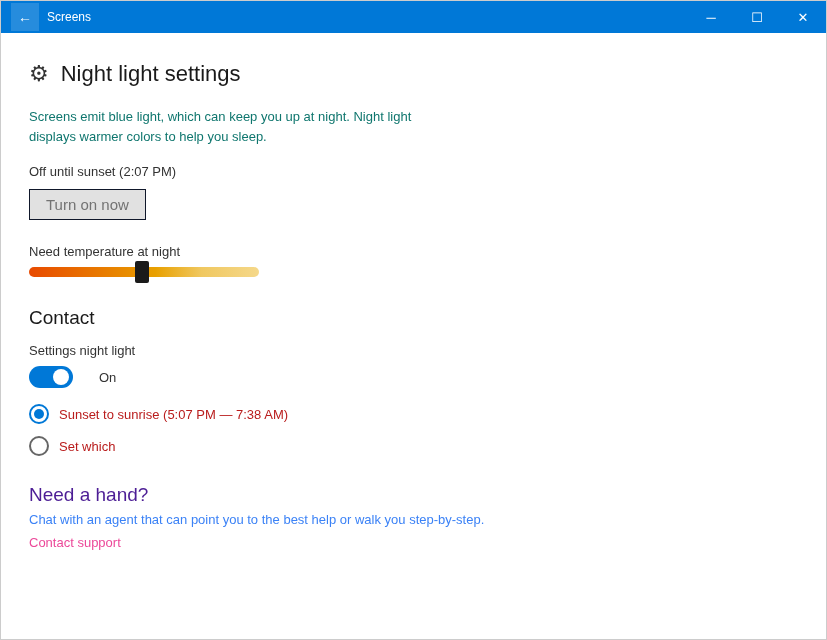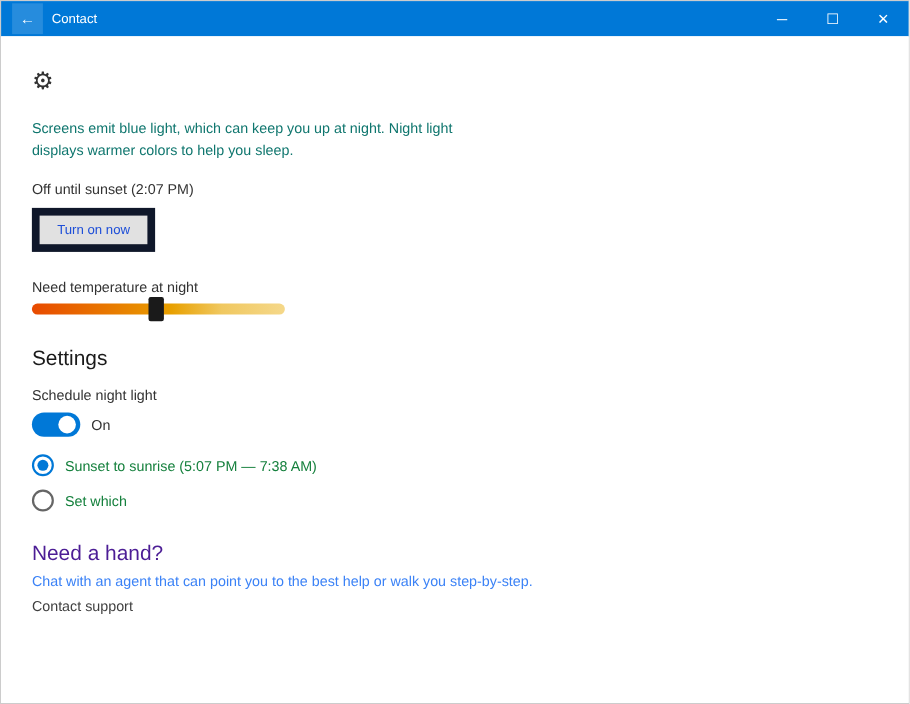--- a/index.html
+++ b/index.html
@@ -93,24 +93,24 @@
       margin-bottom: 18px;
     }
     .status-text {
       font-size: 13px;
       color: #333;
       margin-bottom: 10px;
     }
     .turn-on-btn {
       padding: 6px 16px;
       background: #e1e1e1;
-      border: 7px solid #0f172a;
-      font-size: 12px;
-      cursor: pointer;
-      color: #1d4ed8;
+      border: 1px solid #0f172a;
+      font-size: 15px;
+      cursor: pointer;
+      color: #737373;
       margin-bottom: 24px;
     }
     .section-label {
       font-size: 13px;
       color: #333;
       margin-bottom: 8px;
     }
     .slider-container {
       margin-bottom: 30px;
     }
@@ -160,20 +160,21 @@
       background: white;
       border-radius: 50%;
       position: absolute;
       top: 3px;
       right: 4px;
       transition: left 0.2s;
     }
     .toggle-label {
       font-size: 13px;
       color: #333;
+      margin-left: 16px;
     }
     .radio-option {
       display: flex;
       align-items: center;
       gap: 10px;
       margin-bottom: 12px;
       cursor: pointer;
     }
     .radio-circle {
       width: 20px;
@@ -192,96 +193,97 @@
       width: 10px;
       height: 10px;
       border-radius: 50%;
       background: #0078d7;
     }
     .radio-circle.empty {
       border-color: #666;
     }
     .radio-text {
       font-size: 13px;
-      color: #15803d;
+      color: #b91c1c;
     }
     .need-help-section {
       margin-top: 28px;
     }
     .need-help-title {
       font-size: 19px;
       font-weight: 300;
       color: #4c1d95;
       margin-bottom: 6px;
     }
     .need-help-desc {
       font-size: 13px;
       color: #3b82f6;
       margin-bottom: 6px;
     }
     .contact-link {
       font-size: 13px;
-      color: #404040;
+      color: #ec4899;
       text-decoration: none;
       cursor: pointer;
     }
   </style>
 </head>
 <body>
 
 <div class="window">
 
   <div class="titlebar">
     <div class="titlebar-left">
       <button class="titlebar-back">
         <span>←</span>
       </button>
-      <span class="titlebar-title">Contact</span>
+      <span class="titlebar-title">Screens</span>
     </div>
     <div class="titlebar-controls">
       <button class="titlebar-btn">
         <span>─</span>
       </button>
       <button class="titlebar-btn">
         <span>☐</span>
       </button>
       <button class="titlebar-btn close">
         <span>✕</span>
       </button>
     </div>
   </div>
 
   <div class="content">
 
     
     <div class="page-header">
       <span class="gear-icon">⚙</span>
+      <h1 class="page-title">Night light settings</h1>
     </div>
 
     
     <p class="description">Screens emit blue light, which can keep you up at night. Night light displays warmer colors to help you sleep.</p>
 
     
     <p class="status-text">Off until sunset (2:07 PM)</p>
 
     
     <button class="turn-on-btn">Turn on now</button>
 
     
     <div class="slider-container">
       <p class="section-label">Need temperature at night</p>
       <div class="slider-track">
         <div class="slider-thumb"></div>
       </div>
     </div>
 
     
-    <h2 class="section-title">Settings</h2>
-
-    <p class="section-label">Schedule night light</p>
+    <h2 class="section-title">Contact</h2>
+
+    <p class="section-label">Settings night light</p>
 
     
     <div class="toggle-row">
       <div class="toggle">
         <div class="toggle-thumb"></div>
       </div>
       <span class="toggle-label">On</span>
     </div>
 
     

